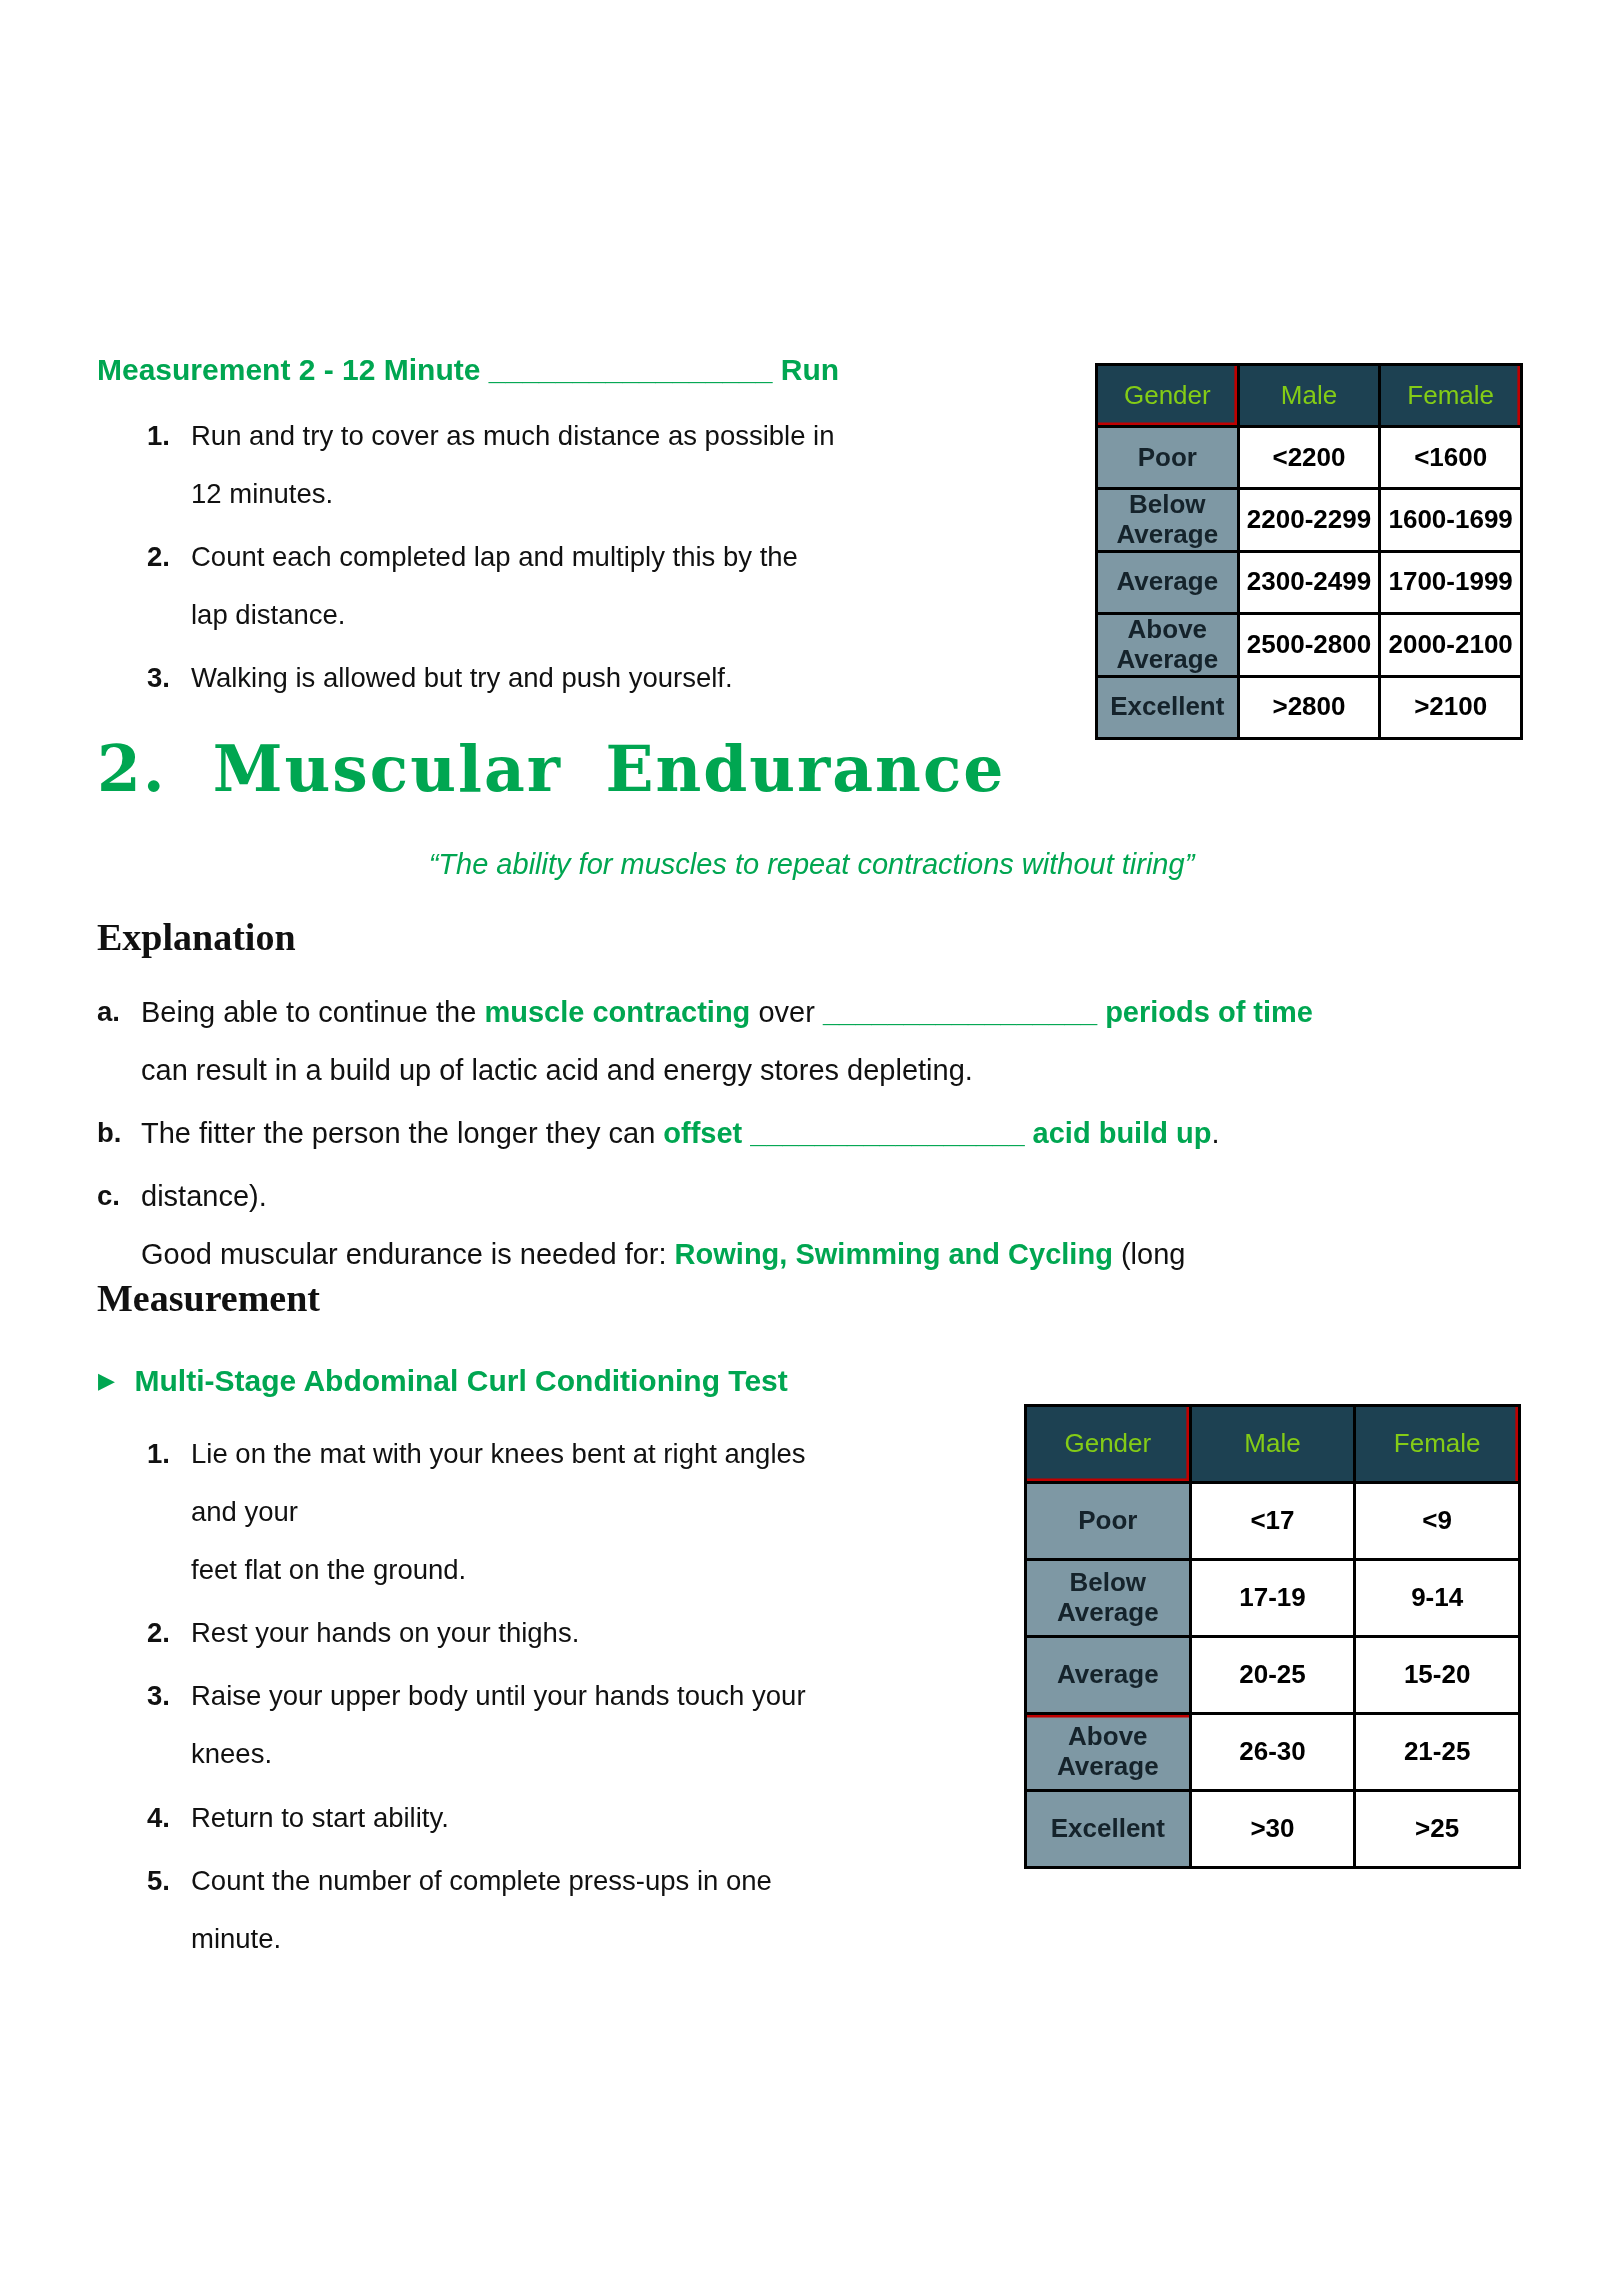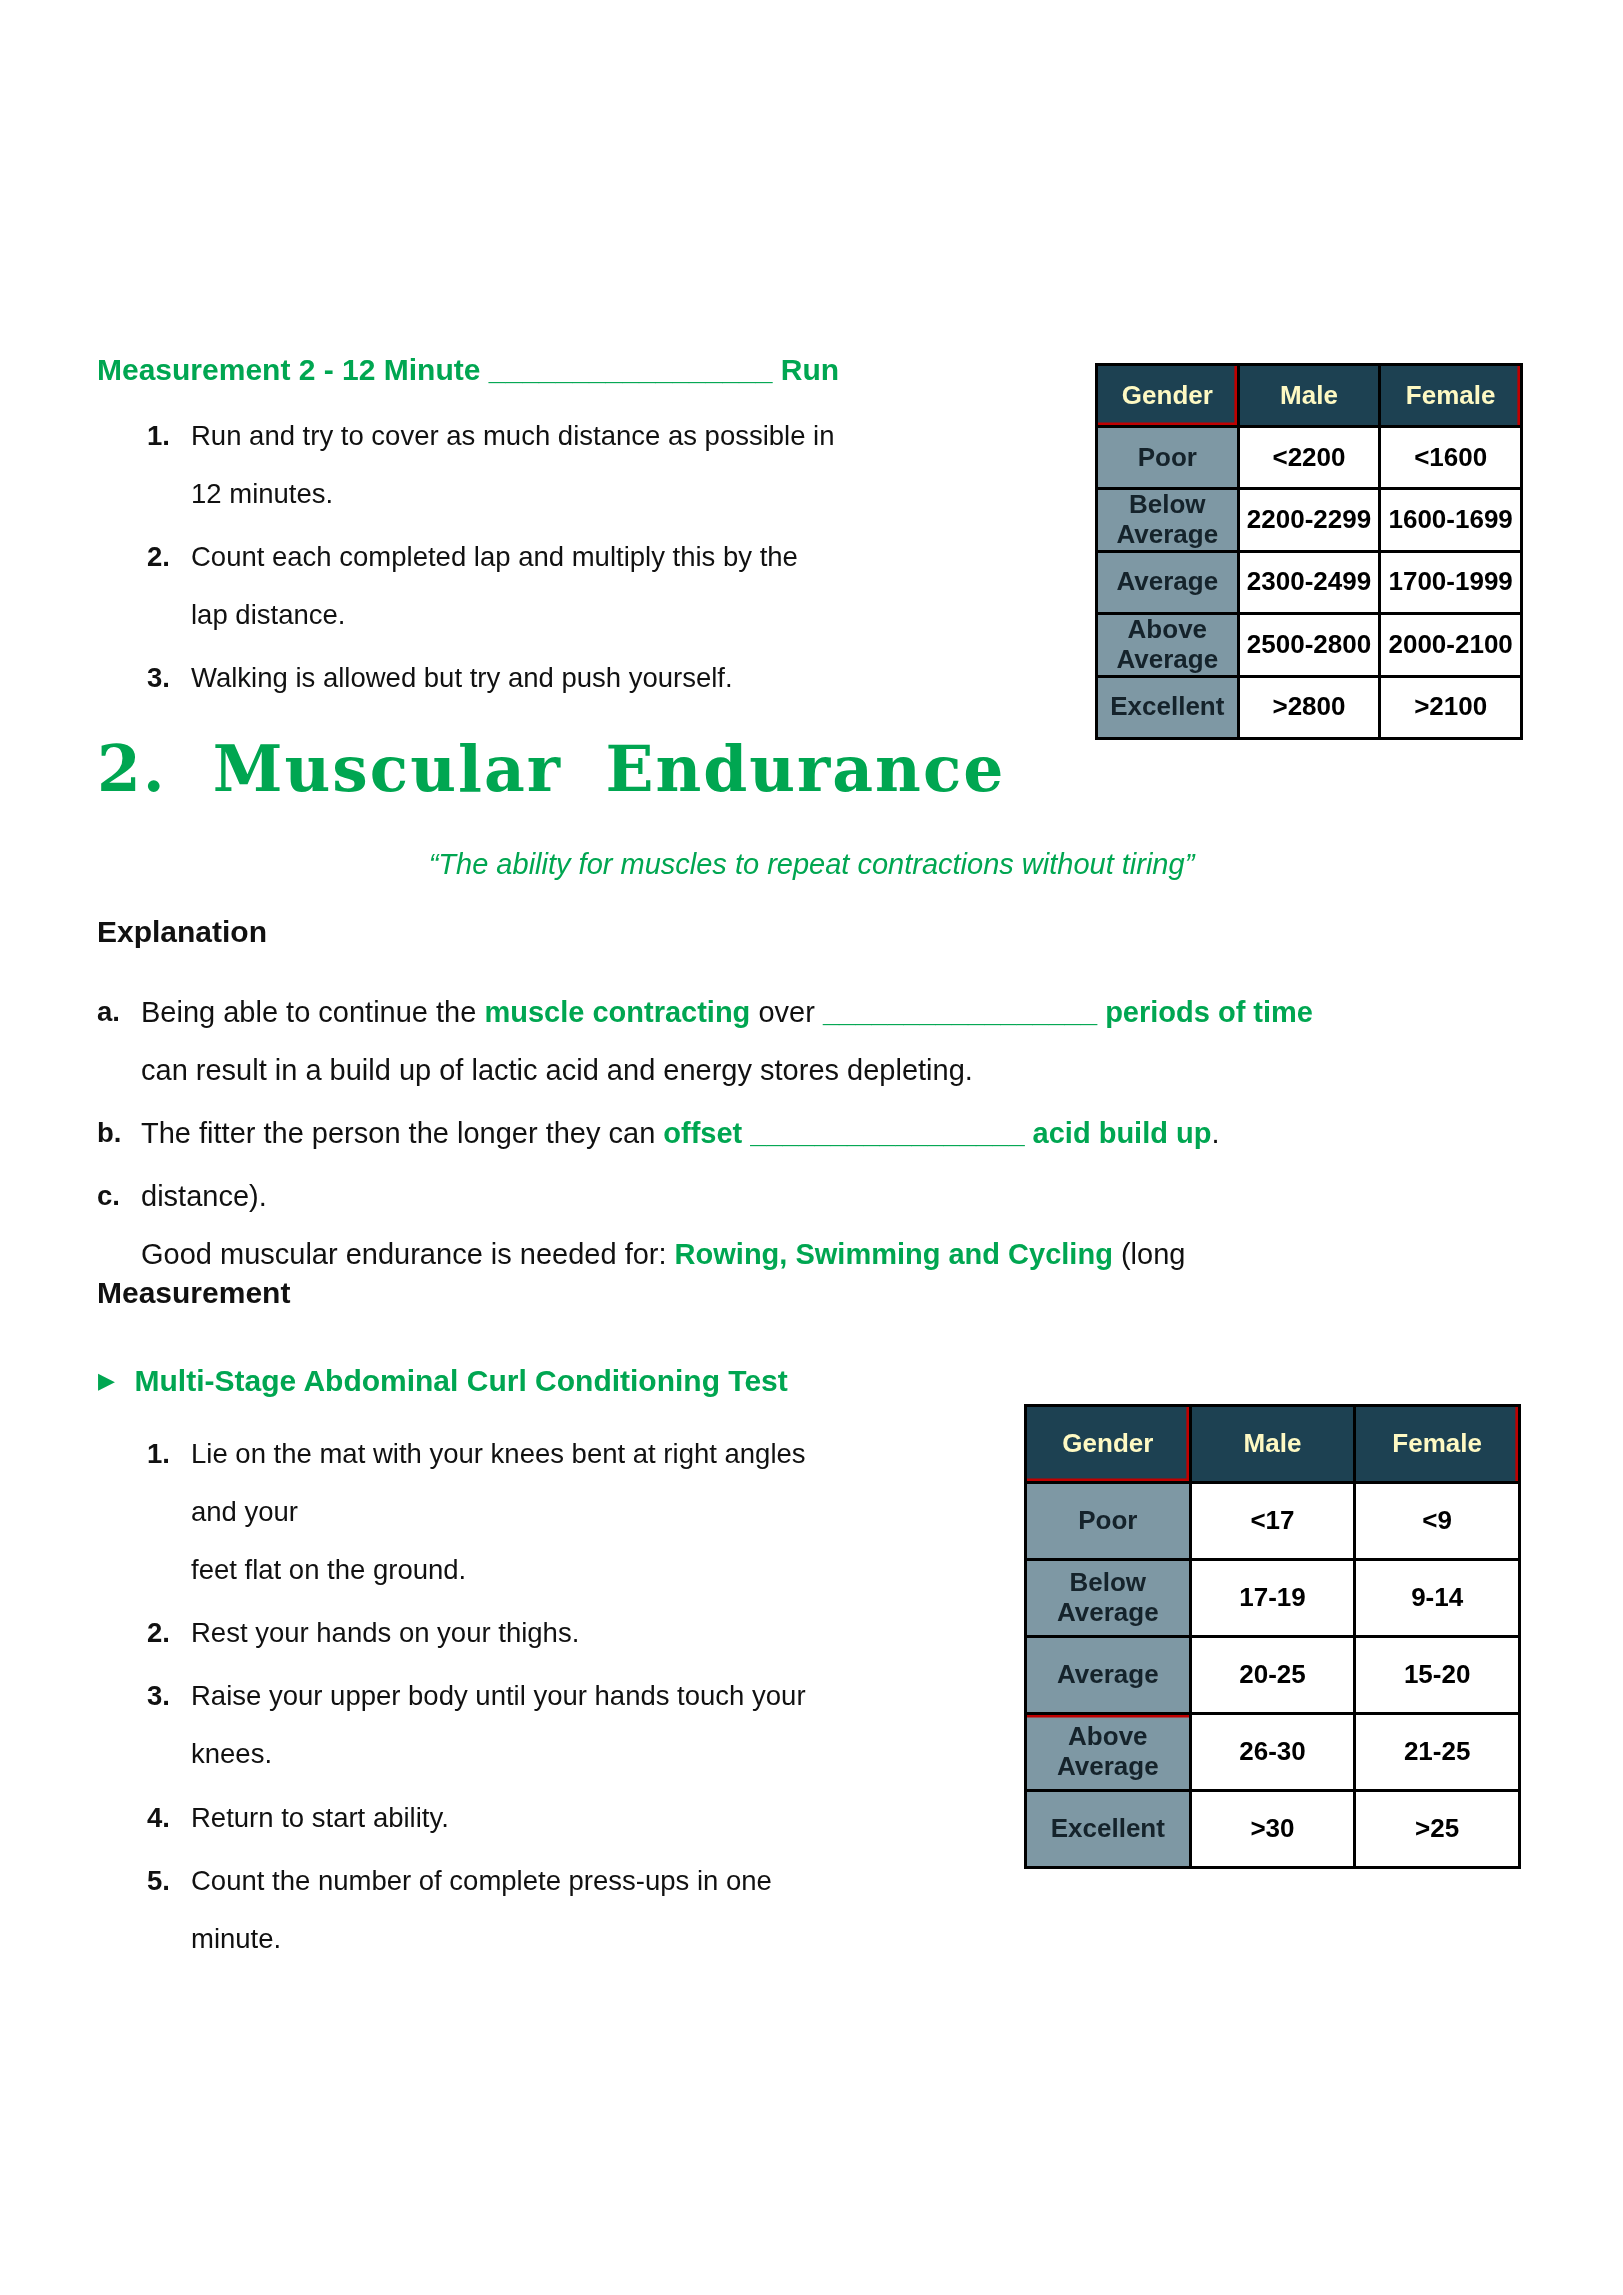--- a/index.html
+++ b/index.html
@@ -11,21 +11,21 @@
   }
   html,body{margin:0;padding:0;}
   body{
     width:1623px;height:2295px;background:#ffffff;position:relative;
     font-family:"Liberation Sans", sans-serif;color:var(--ink);
     overflow:hidden;
   }
   .abs{position:absolute;}
   
   .h-green{font-size:30px;font-weight:bold;color:var(--green);white-space:nowrap;}
-  .h-black{font-size:30px;font-weight:bold;color:var(--ink);white-space:nowrap;}
+  .h-black{font-size:38px;font-weight:bold;color:var(--ink);white-space:nowrap;font-family:Liberation Serif, serif;}
   .big-head{font-family:"DejaVu Serif", serif;font-weight:bold;font-size:63px;
             color:var(--green);white-space:nowrap;letter-spacing:2px;}
   .big-head .bh-num{margin-right:46px;}
   .big-head .bh-title{word-spacing:19.6px;}
   .quote{width:1623px;text-align:center;font-size:29px;font-style:italic;
          color:var(--green);}
   
   .olist{display:block;}
   .oitem{display:flex;margin-bottom:5.2px;}
   .oitem .num{flex:0 0 44px;font-weight:bold;font-size:27.5px;line-height:58px;}
@@ -36,21 +36,21 @@
   .aitem .marker{flex:0 0 44px;font-weight:bold;font-size:27.5px;line-height:58px;}
   .aitem .lines{font-size:29px;line-height:58px;}
   .gb{color:var(--green);font-weight:bold;}
   
   .test-row{display:flex;align-items:center;}
   .tri{font-size:22px;color:var(--green);margin-right:19.6px;line-height:1;}
   
   table{border-collapse:collapse;table-layout:fixed;position:absolute;}
   th,td{border:3.9px solid #000;text-align:center;vertical-align:middle;
         font-size:26px;line-height:1.15;padding:0 3.9px;overflow:hidden;}
-  thead th{background:var(--header-bg);color:#fef9c3;font-weight:700;}
+  thead th{background:var(--header-bg);color:#84cc16;font-weight:400;}
   tbody td{background:#ffffff;color:#000;font-weight:600;margin-left:20px;}
   tbody td.rowlabel{background:var(--label-bg);color:#15232b;}
   #fitness-table{left:1095px;top:363px;width:428px;}
   #fitness-table tr{height:62px;}
   #curl-table{left:1024px;top:1404px;width:497px;}
   #curl-table tr{height:77px;}
   .acc-r{box-shadow:inset -2.6px 0 0 var(--red);}
   .acc-rb{box-shadow:inset -2.6px 0 0 var(--red), inset 0 -2.6px 0 var(--red);}
   .acc-t{box-shadow:inset 0 2.6px 0 var(--red);}
 </style>

